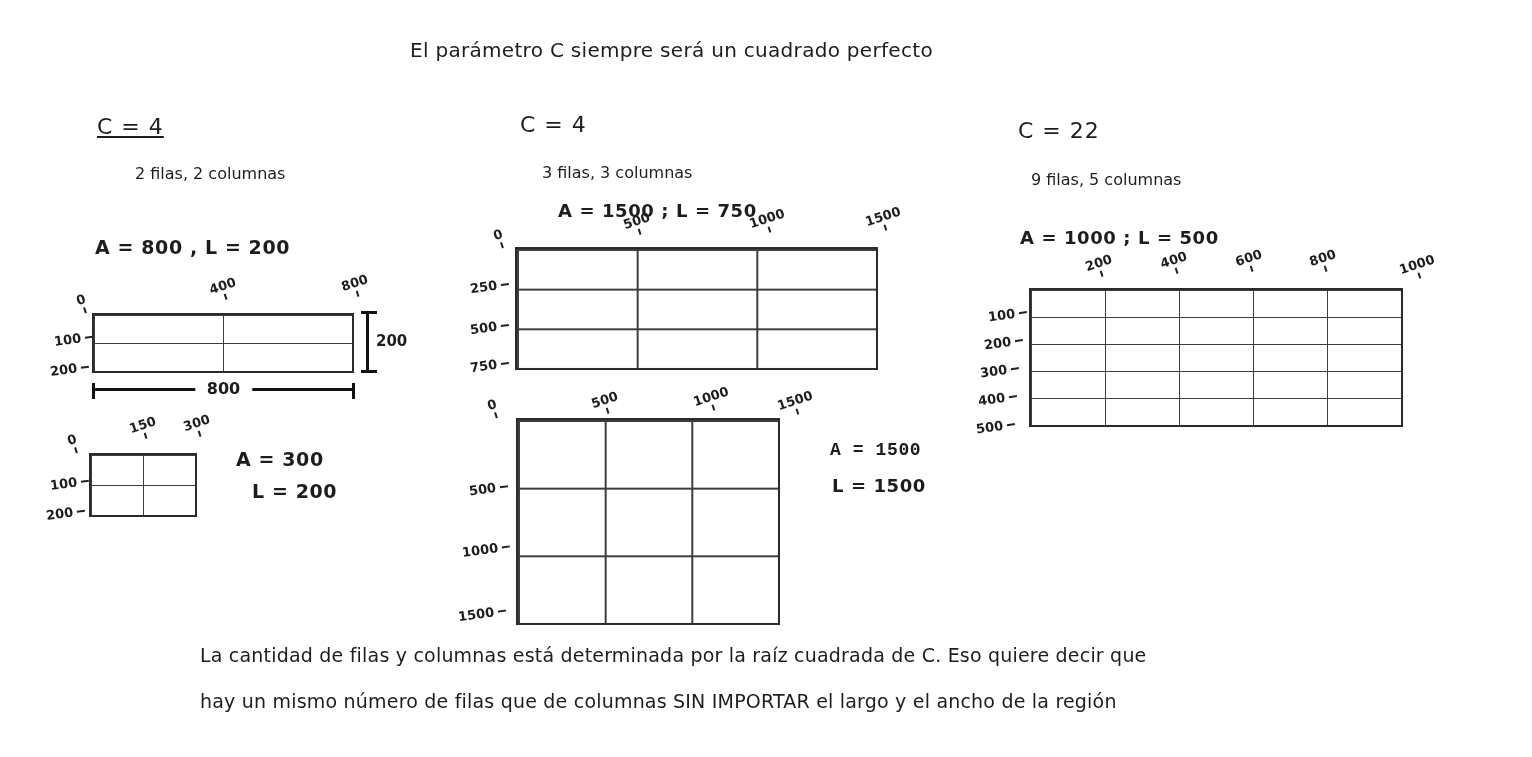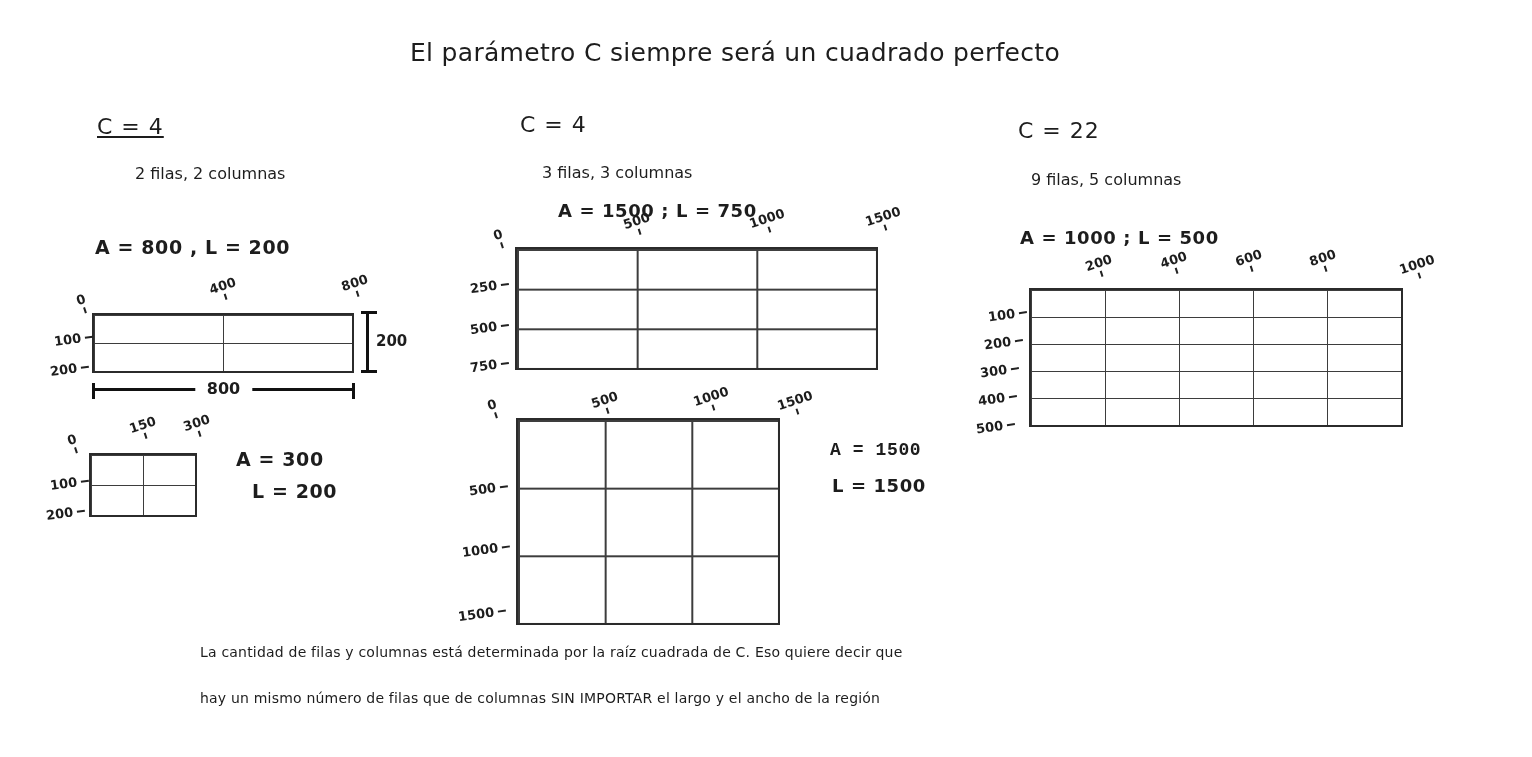--- a/index.html
+++ b/index.html
@@ -1,26 +1,26 @@
 <!DOCTYPE html>
 <html><head>
 <meta charset="utf-8">
 <style>
   html,body{margin:0;padding:0;}
   body{
     width:1532px;height:757px;position:relative;background:#ffffff;
     font-family:"DejaVu Sans", sans-serif;color:#1d1d1d;overflow:hidden;
   }
   .abs{position:absolute;white-space:nowrap;}
-  .title{font-size:25px;letter-spacing:.3px;}
+  .title{font-size:20px;letter-spacing:.3px;}
   .heading{font-size:22px;letter-spacing:1px;}
   .sub{font-size:16px;}
   .params{font-size:18px;font-weight:600;letter-spacing:.6px;}
   .params-lg{font-size:19px;font-weight:600;letter-spacing:.6px;}
-  .footer-line{font-size:14px;letter-spacing:.2px;}
+  .footer-line{font-size:19px;letter-spacing:.2px;}
 
   .grid{
     position:absolute;box-sizing:border-box;border:2px solid #2b2b2b;
     background-image:
       linear-gradient(to right, #3d3d3d 1.5px, transparent 1.5px),
       linear-gradient(to bottom, #3d3d3d 1.5px, transparent 1.5px);
   }
   .g2{background-size:50% 100%, 100% 50%;}
   .g3{background-size:33.334% 100%, 100% 33.334%;}
   .g5{background-size:20% 100%, 100% 20%;}

